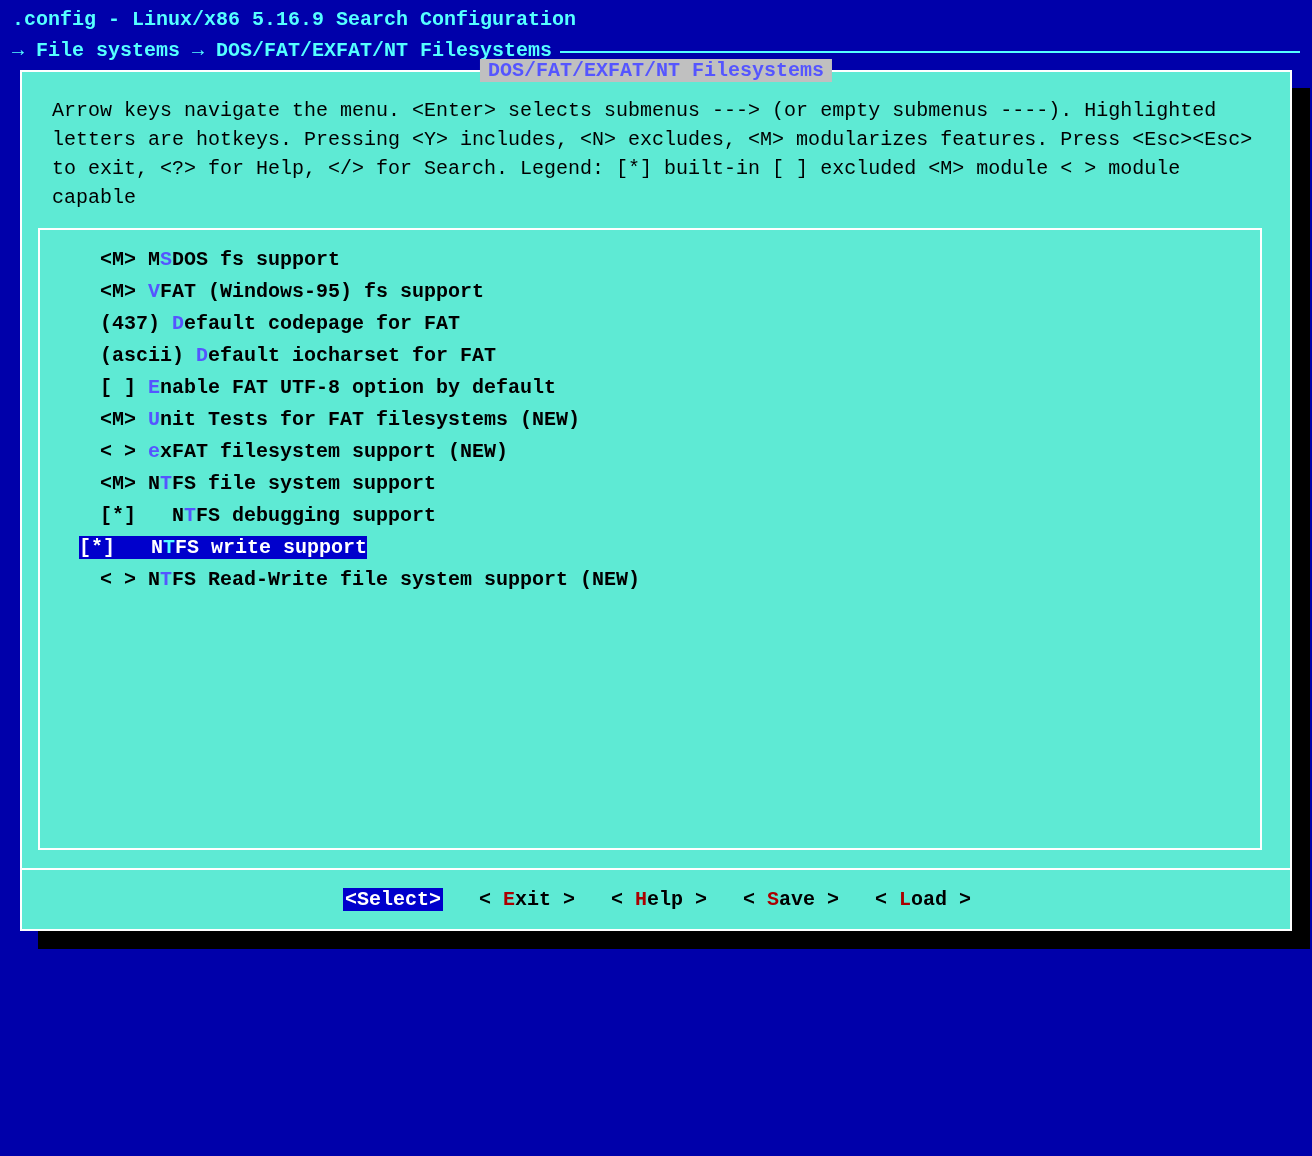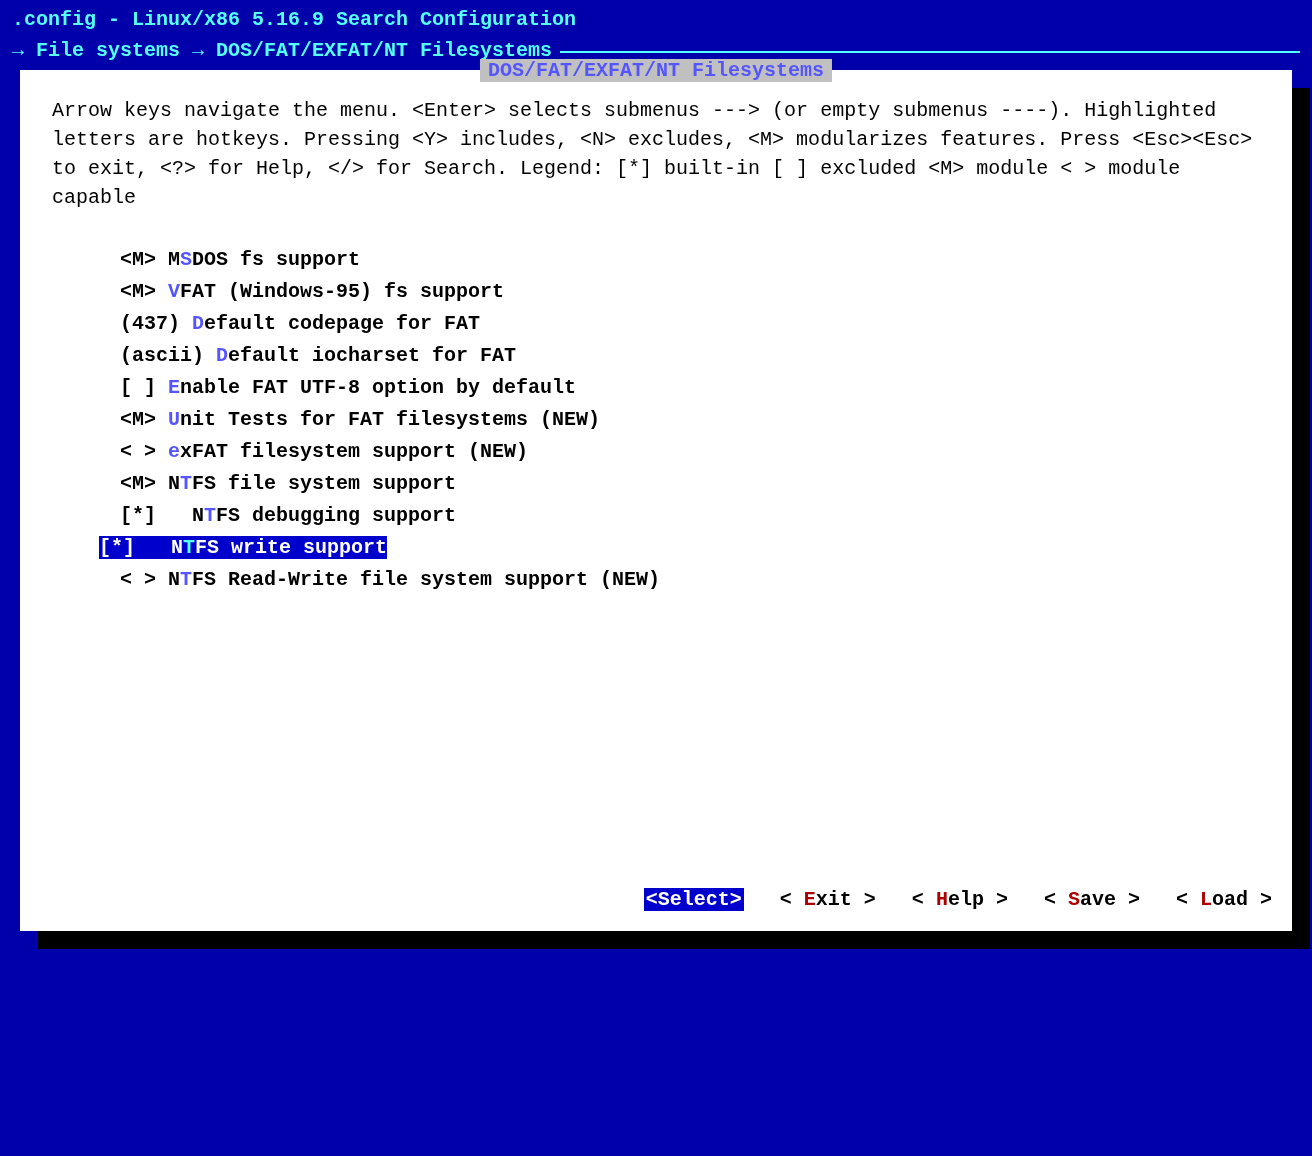--- a/index.html
+++ b/index.html
@@ -38,21 +38,21 @@
       position: absolute;
       top: 18px;
       left: 18px;
       right: -18px;
       bottom: -18px;
       background: #000000;
       z-index: 0;
     }
     .dialog {
       position: relative;
-      background: #ffffff;
+      background: #5eead4;
       border: 2px solid #ffffff;
       z-index: 1;
       padding: 0;
     }
     .dialog-title-row {
       position: relative;
       height: 0;
     }
     .dialog-title {
       position: absolute;
@@ -65,21 +65,21 @@
       font-weight: bold;
       white-space: nowrap;
     }
     .help-text {
       color: #000000;
       padding: 24px 30px 16px 30px;
       line-height: 1.45;
     }
     .menu-box {
       border: 2px solid #ffffff;
-      margin: 0 28px 18px 36px;
+      margin: 0 28px 18px 16px;
       padding: 14px 0;
       min-height: 590px;
     }
     .menu-item {
       padding: 2px 60px;
       color: #000000;
       white-space: pre;
       line-height: 1.4;
       font-weight: bold;
     }
@@ -93,21 +93,21 @@
     .menu-item.selected .line-wrap {
       background: #0000cc;
       color: #ffffff;
     }
     .menu-item.selected .hk {
       color: #55ffff;
     }
     .bottom-row {
       border-top: 2px solid #ffffff;
       padding: 18px 0 18px 2px;
-      text-align: right;
+      text-align: center;
       color: #000000;
       font-weight: bold;
     }
     .btn {
       display: inline-block;
       margin: 0 18px;
     }
     .btn .hk {
       color: #aa0000;
     }

